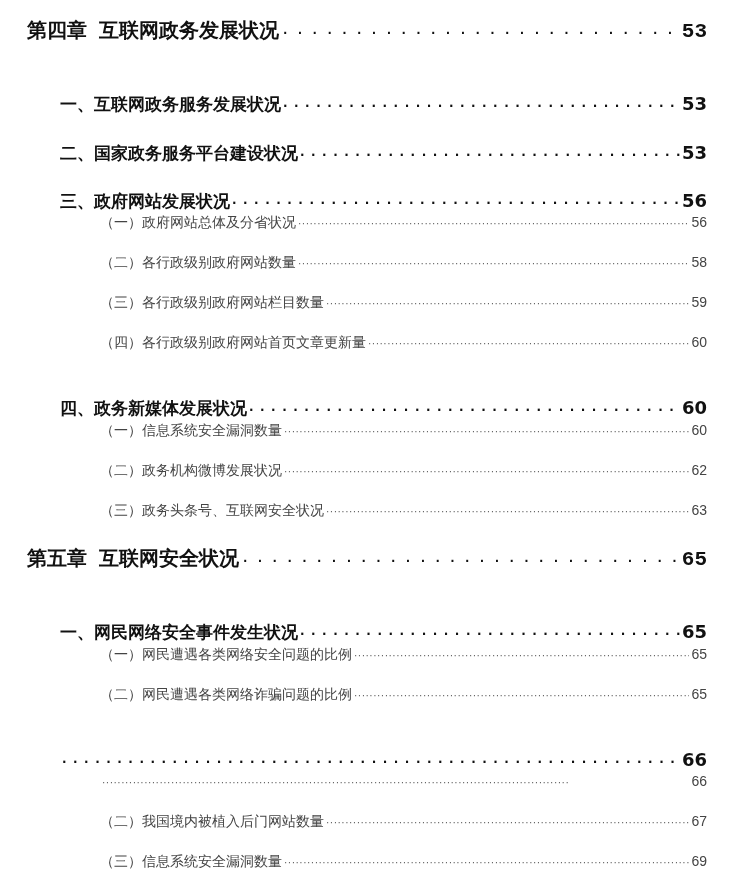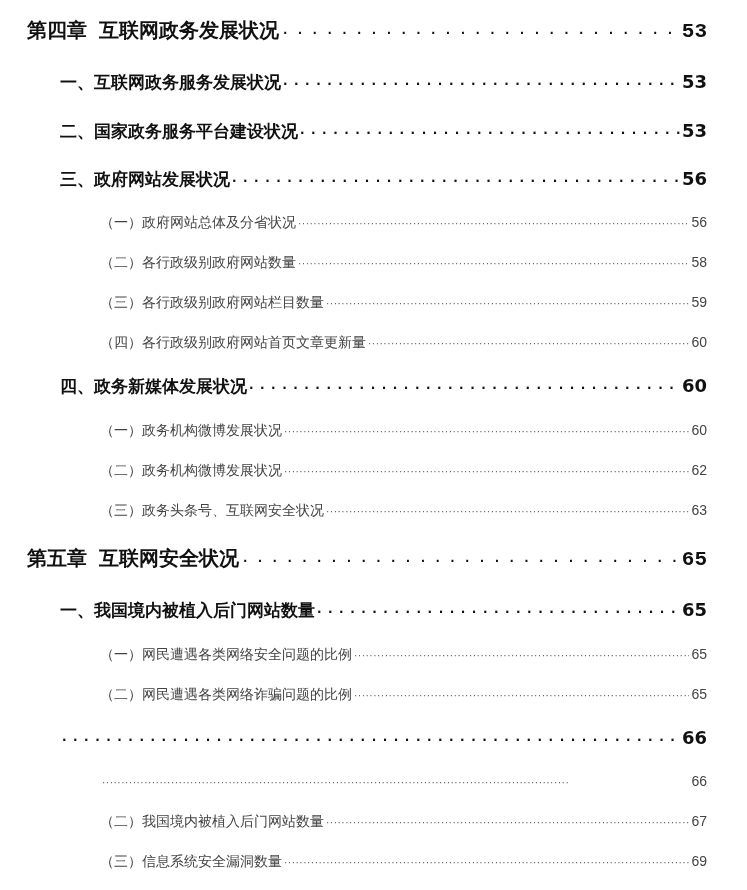--- a/index.html
+++ b/index.html
@@ -7,21 +7,21 @@
   .toc { position: absolute; left: 0; top: 0; width: 747px; }
   .row { position: absolute; display: flex; align-items: baseline; white-space: nowrap; }
   .row .title { flex: 0 0 auto; }
   .row .leader { flex: 1 1 auto; overflow: hidden; white-space: nowrap; margin: 0 2px; }
   .row .page { flex: 0 0 auto; text-align: right; }
 
   .chapter { left: 27px; right: 40px; font-family: Liberation Mono, monospace; font-weight: bold; font-size: 20px; color: #111; }
   .chapter .leader { font-size: 14px; letter-spacing: 6.4px; font-weight: bold; }
   .chapter .page { font-size: 21px; }
 
-  .section { left: 60px; right: 40px; font-family: "DejaVu Sans", sans-serif; font-weight: bold; font-size: 17px; color: #111; }
+  .section { left: 60px; right: 40px; font-family: "DejaVu Sans", sans-serif; font-weight: bold; font-size: 17px; color: #111; margin-top: 22px; }
   .section .leader { font-size: 12px; letter-spacing: 6.5px; font-weight: bold; }
   .section .page { font-size: 18px; }
 
   .sub { left: 100px; right: 40px; font-family: Liberation Sans, sans-serif; font-size: 14px; color: #444; }
   .sub .leader { font-size: 10px; letter-spacing: 0.5px; color: #555; }
   .sub .page { font-size: 14px; color: #444; }
 </style>
 </head>
 <body>
 
@@ -65,41 +65,41 @@
     <span class="title">（四）各行政级别政府网站首页文章更新量</span>
     <span class="leader">··························································································································</span>
     <span class="page">60</span>
   </div>
   <div class="row section" style="top:375px">
     <span class="title">四、政务新媒体发展状况</span>
     <span class="leader">················································································</span>
     <span class="page">60</span>
   </div>
   <div class="row sub" style="top:422px">
-    <span class="title">（一）政务机构微博发展状况</span>
+    <span class="title">（一）信息系统安全漏洞数量</span>
     <span class="leader">··························································································································</span>
     <span class="page">60</span>
   </div>
   <div class="row sub" style="top:462px">
     <span class="title">（二）政务机构微博发展状况</span>
     <span class="leader">··························································································································</span>
     <span class="page">62</span>
   </div>
   <div class="row sub" style="top:502px">
     <span class="title">（三）政务头条号、互联网安全状况</span>
     <span class="leader">··························································································································</span>
     <span class="page">63</span>
   </div>
   <div class="row chapter" style="top:545px">
     <span class="title">第五章  互联网安全状况</span>
     <span class="leader">················································································</span>
     <span class="page">65</span>
   </div>
   <div class="row section" style="top:599px">
-    <span class="title">一、我国境内被植入后门网站数量</span>
+    <span class="title">一、网民网络安全事件发生状况</span>
     <span class="leader">················································································</span>
     <span class="page">65</span>
   </div>
   <div class="row sub" style="top:646px">
     <span class="title">（一）网民遭遇各类网络安全问题的比例</span>
     <span class="leader">··························································································································</span>
     <span class="page">65</span>
   </div>
   <div class="row sub" style="top:686px">
     <span class="title">（二）网民遭遇各类网络诈骗问题的比例</span>

